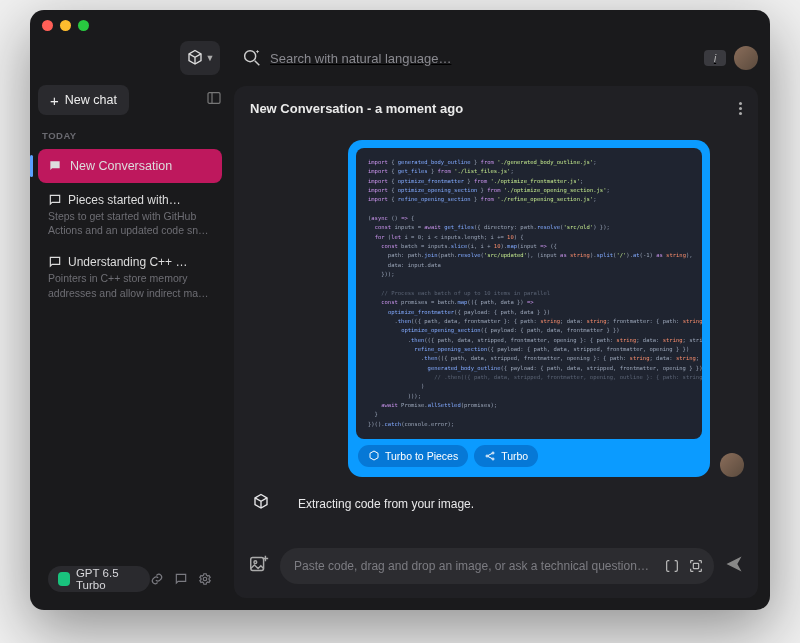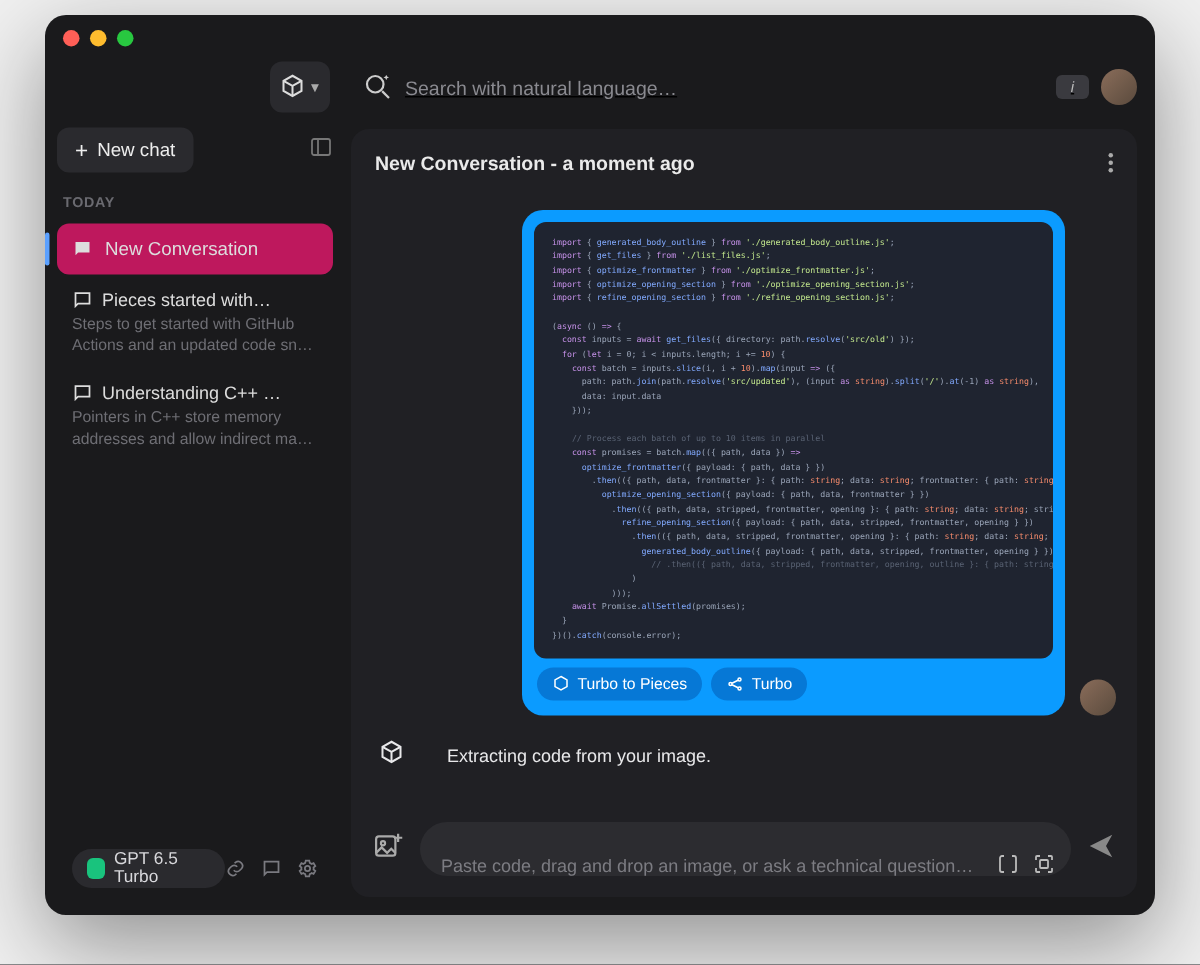--- a/index.html
+++ b/index.html
@@ -179,21 +179,21 @@
 .status-row svg { width: 18px; height: 18px; }
 .input-row {
   display: flex; align-items: center; gap: 10px;
   padding: 10px 14px 14px;
 }
 .img-icon-btn { color: #aaa; }
 .img-icon-btn svg { width: 22px; height: 22px; }
 .compose {
   flex: 1; height: 36px;
   background: #2c2c30; border-radius: 18px;
-  display: flex; align-items: flex-end; justify-content: space-between;
+  display: flex; align-items: center; justify-content: space-between;
   padding: 0 10px 0 14px;
 }
 .compose-text { color: #7c7c82; font-size: 12px; white-space: nowrap; overflow: hidden; text-overflow: ellipsis; flex: 1; }
 .compose-right { display: flex; gap: 8px; color: #bbb; }
 .compose-right svg { width: 16px; height: 16px; }
 .send-btn { color: #888; }
 .send-btn svg { width: 20px; height: 20px; }
 .footer {
   height: 38px; padding: 0 10px;
   display: flex; align-items: center; justify-content: space-between;

